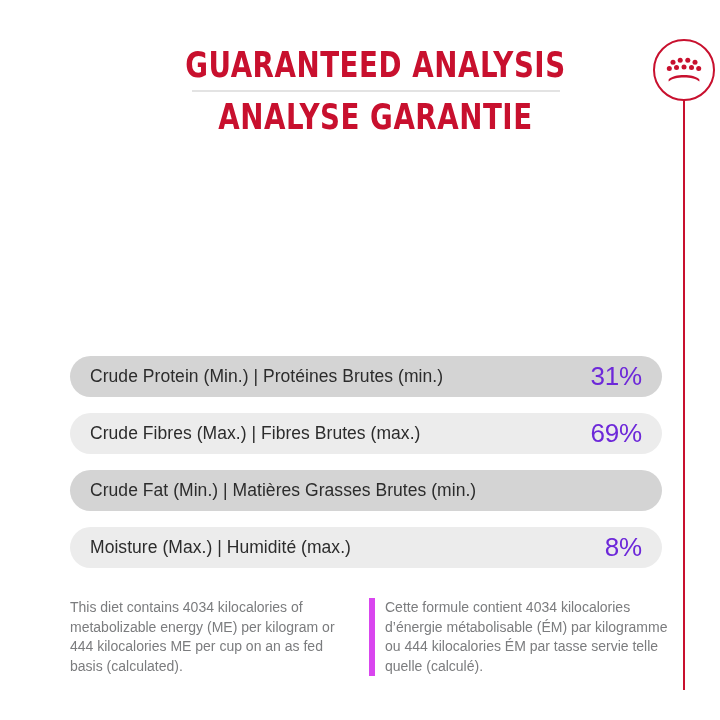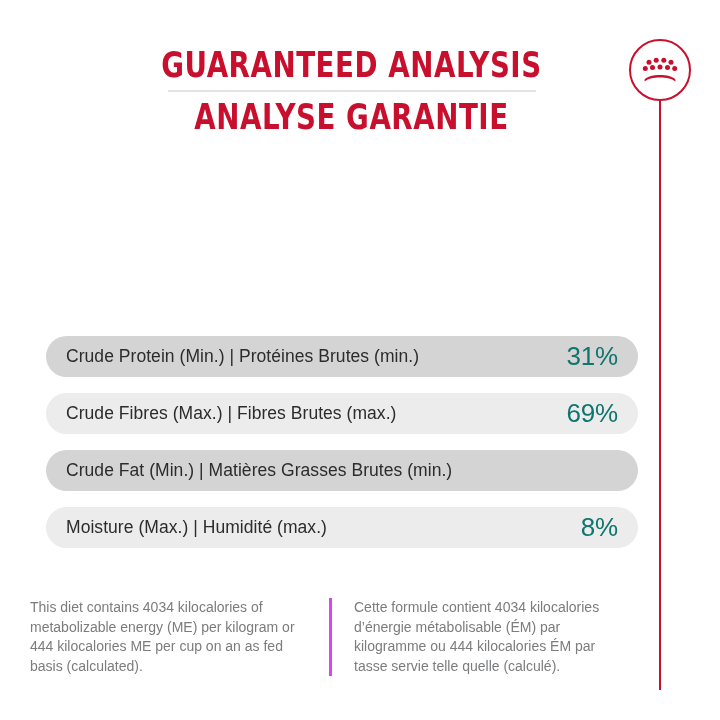--- a/index.html
+++ b/index.html
@@ -14,20 +14,21 @@
     position: relative;
     overflow: hidden;
     color: #58595b;
   }
 
   
   .page {
     position: absolute;
     inset: 0;
     background: #ffffff;
+    margin-left: 24px;
   }
 
   
   .logo-wrap {
     position: absolute;
     top: 39px;
     left: 629px;
     width: 62px;
     height: 62px;
   }
@@ -115,21 +116,21 @@
   .para-rule {
     height: 1px;
     background: #e0e0e0;
     margin: 15px 0 16px 0;
     width: 100%;
   }
 
   
   .nutrients {
     position: absolute;
-    top: 336px;
+    top: 356px;
     left: 46px;
     width: 592px;
   }
   .pill {
     height: 41px;
     border-radius: 21px;
     display: flex;
     align-items: center;
     justify-content: space-between;
     padding: 0 20px 0 20px;
@@ -139,43 +140,43 @@
   .pill.dark  { background: #d4d4d4; }
   .pill.light { background: #ececec; }
   .pill-label {
     font-size: 17.5px;
     color: #2c2c2c;
     letter-spacing: 0.05px;
     white-space: nowrap;
   }
   .pill-value {
     font-size: 26px;
-    color: #0f766e;
+    color: #6d28d9;
     letter-spacing: -0.2px;
     white-space: nowrap;
     padding-left: 10px;
   }
 
   
   .footnotes {
     position: absolute;
     top: 598px;
-    left: 30px;
+    left: 46px;
     width: 598px;
     display: flex;
   }
   .fn-col {
     width: 50%;
     box-sizing: border-box;
     font-size: 14px;
     line-height: 19.5px;
     color: #7b7c7e;
   }
   .fn-col.left  { padding-right: 26px; }
-  .fn-col.right { padding-left: 22px; border-left: 3px solid #d946ef; }
+  .fn-col.right { padding-left: 10px; border-left: 6px solid #d946ef; }
 </style>
 </head>
 <body>
 
 <div class="page">
 
   <div class="stem"></div>
 
   <div class="logo-wrap">
     <div class="logo-circle">

